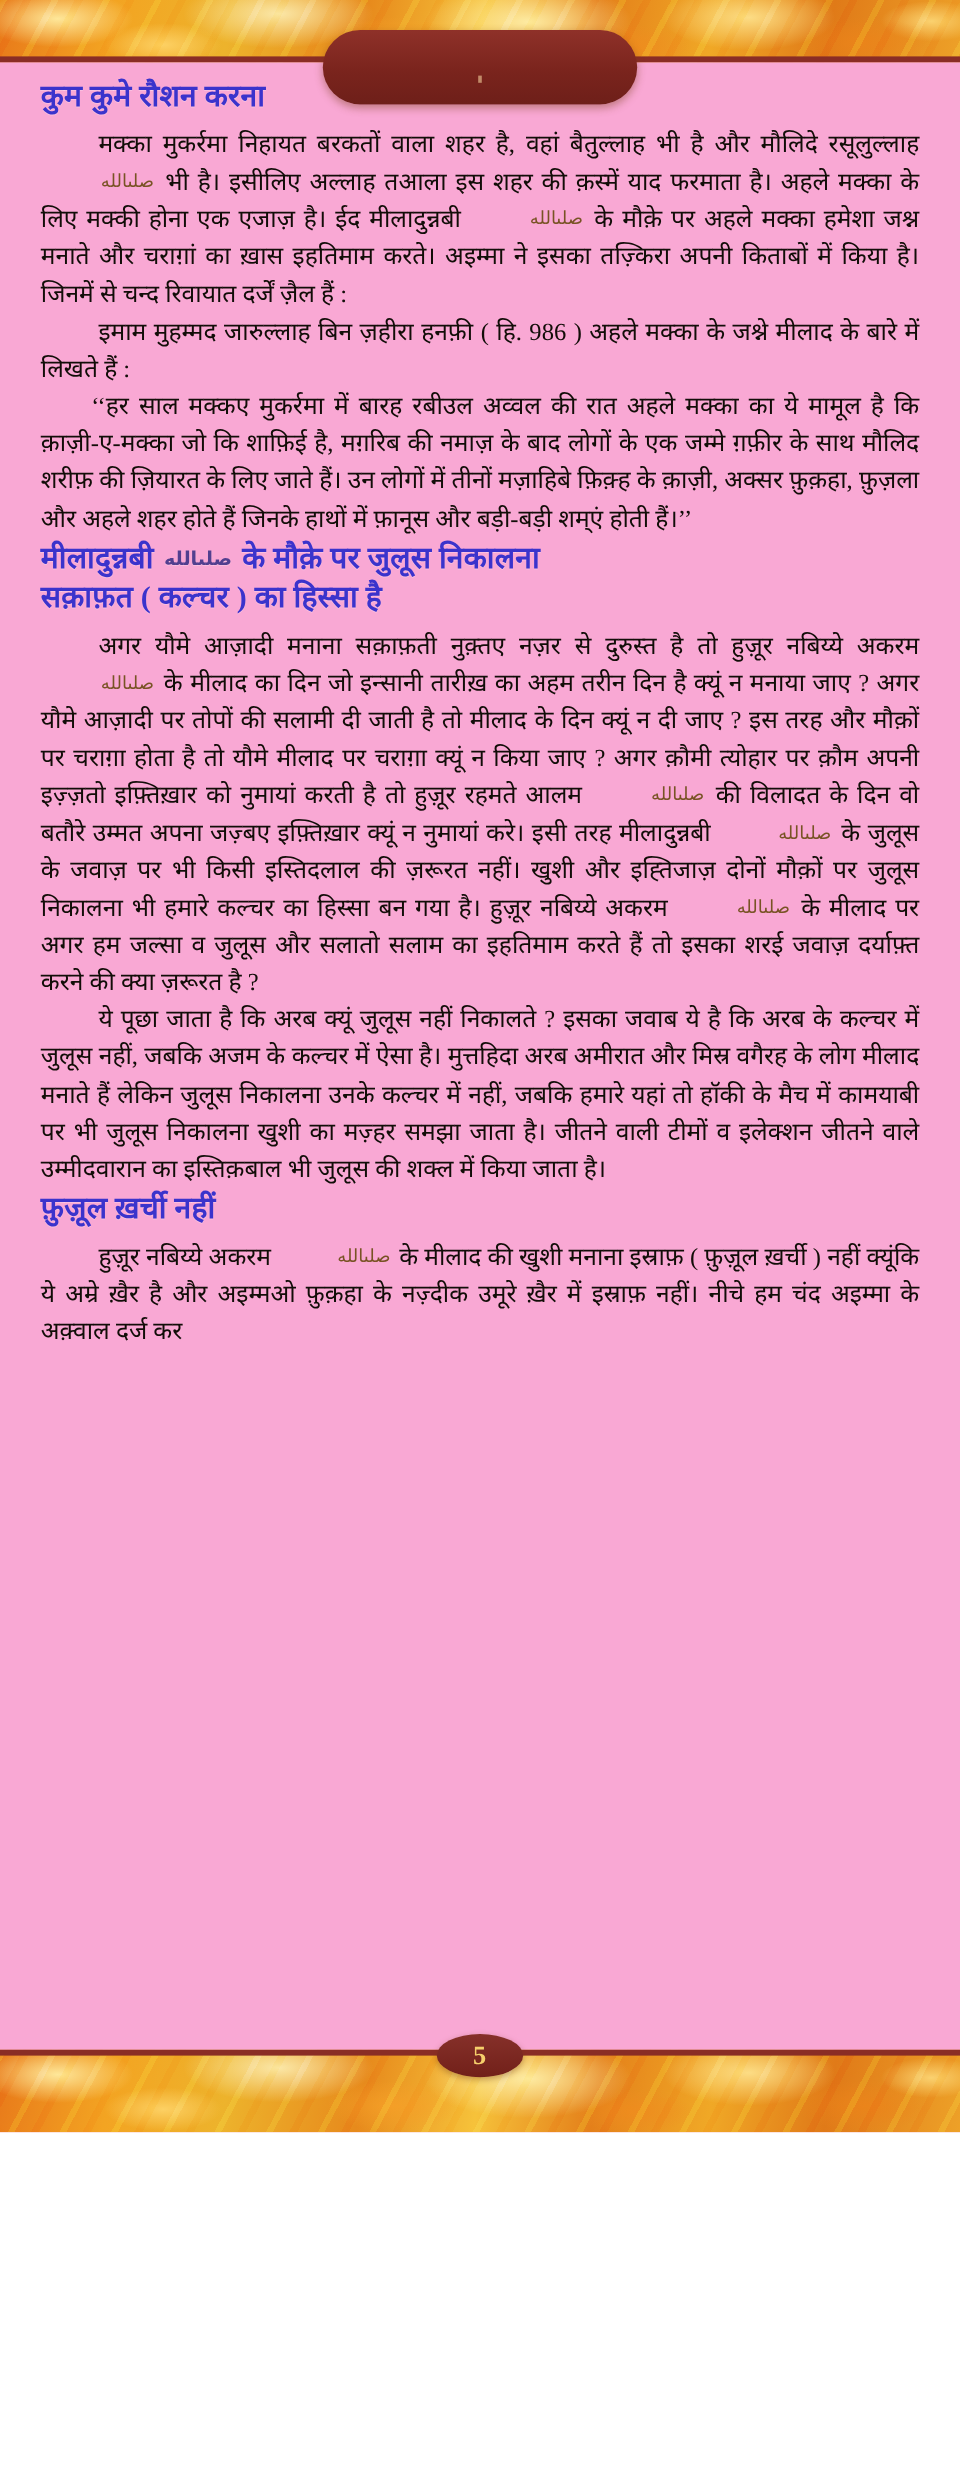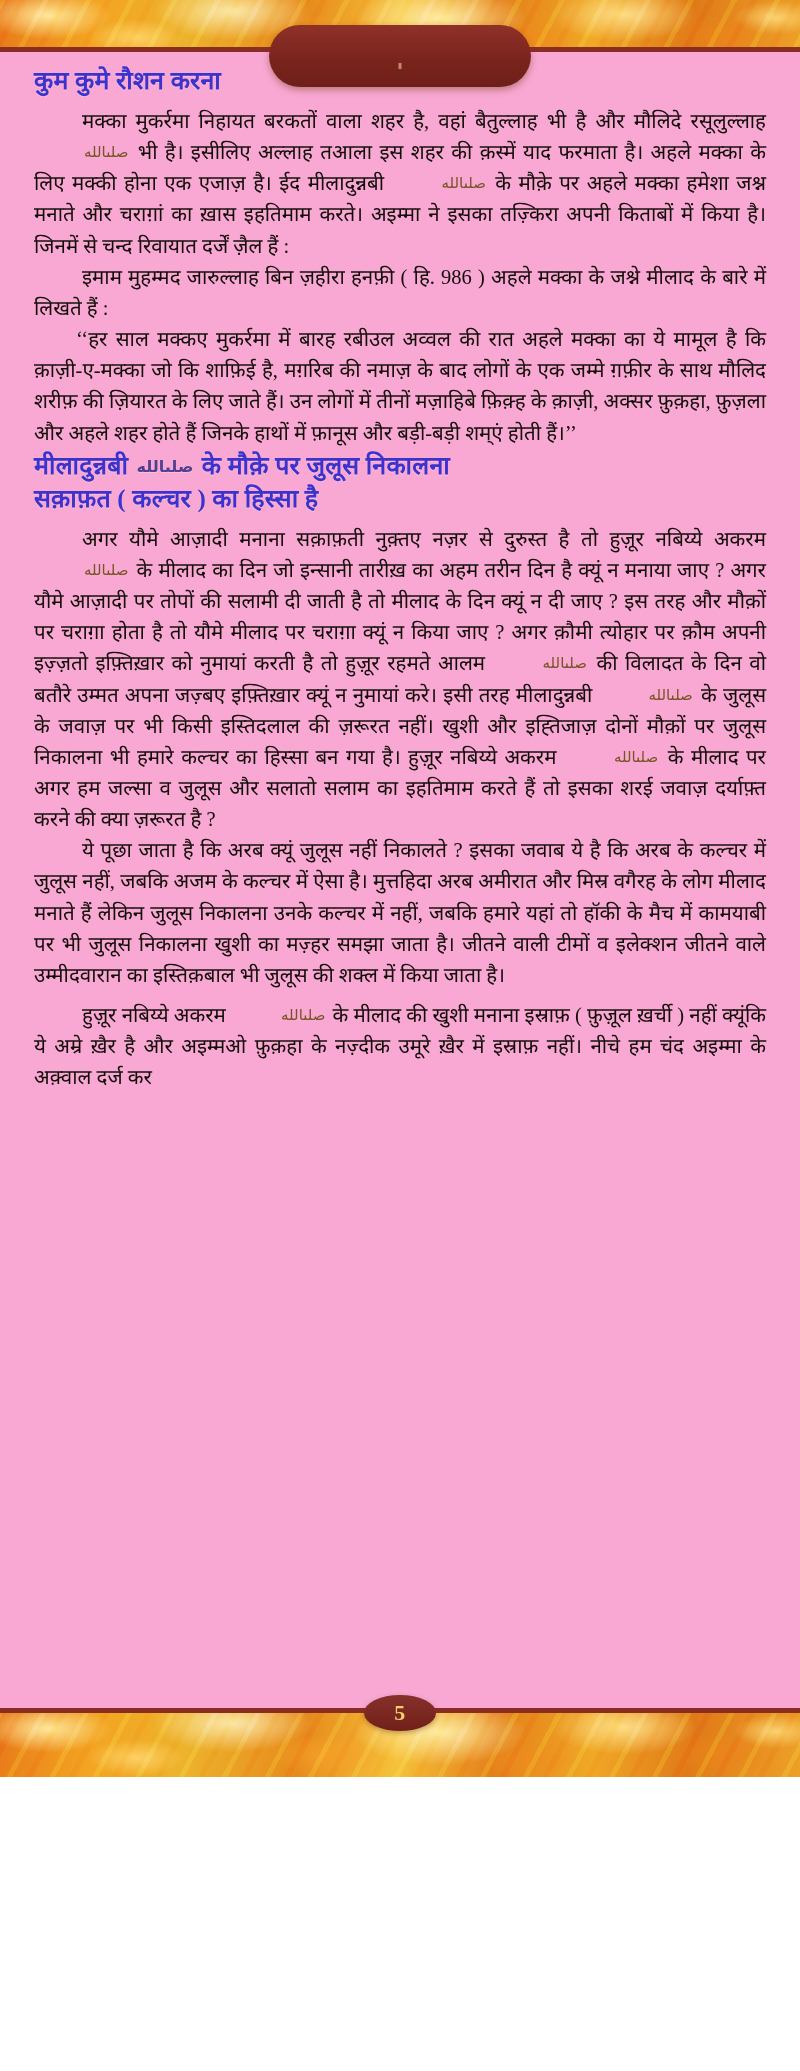--- a/index.html
+++ b/index.html
@@ -199,20 +199,21 @@
     </div>
 
     <h2 class="heading head-gap-1">मीलादुन्नबी <span class="salawat">صلىالله</span> के मौके़ पर जुलूस निकालना</h2>
     <h2 class="heading">सक़ाफ़त ( कल्चर ) का हिस्सा है</h2>
 
     <div class="after-heading">
       <p class="body indent">अगर यौमे आज़ादी मनाना सक़ाफ़ती नुक़्तए नज़र से दुरुस्त है तो हुज़ूर नबिय्ये अकरम <span class="salawat">صلىالله</span> के मीलाद का दिन जो इन्सानी तारीख़ का अहम तरीन दिन है क्यूं न मनाया जाए ? अगर यौमे आज़ादी पर तोपों की सलामी दी जाती है तो मीलाद के दिन क्यूं न दी जाए ? इस तरह और मौक़ों पर चराग़ा होता है तो यौमे मीलाद पर चराग़ा क्यूं न किया जाए ? अगर क़ौमी त्योहार पर क़ौम अपनी इज़्ज़तो इफ़्तिख़ार को नुमायां करती है तो हुज़ूर रहमते आलम <span class="salawat">صلىالله</span> की विलादत के दिन वो बतौरे उम्मत अपना जज़्बए इफ़्तिख़ार क्यूं न नुमायां करे। इसी तरह मीलादुन्नबी <span class="salawat">صلىالله</span> के जुलूस के जवाज़ पर भी किसी इस्तिदलाल की ज़रूरत नहीं। खुशी और इह्तिजाज़ दोनों मौक़ों पर जुलूस निकालना भी हमारे कल्चर का हिस्सा बन गया है। हुज़ूर नबिय्ये अकरम <span class="salawat">صلىالله</span> के मीलाद पर अगर हम जल्सा व जुलूस और सलातो सलाम का इहतिमाम करते हैं तो इसका शरई जवाज़ दर्याफ़्त करने की क्या ज़रूरत है ?</p>
       <p class="body indent para-gap">ये पूछा जाता है कि अरब क्यूं जुलूस नहीं निकालते ? इसका जवाब ये है कि अरब के कल्चर में जुलूस नहीं, जबकि अजम के कल्चर में ऐसा है। मुत्तहिदा अरब अमीरात और मिस्र वगैरह के लोग मीलाद मनाते हैं लेकिन जुलूस निकालना उनके कल्चर में नहीं, जबकि हमारे यहां तो हॉकी के मैच में कामयाबी पर भी जुलूस निकालना खुशी का मज़्हर समझा जाता है। जीतने वाली टीमों व इलेक्शन जीतने वाले उम्मीदवारान का इस्तिक़बाल भी जुलूस की शक्ल में किया जाता है।</p>
     </div>
 
+    <h2 class="heading">फ़ुज़ूल ख़र्ची नहीं</h2>
 
     <div class="after-heading">
       <p class="body indent">हुज़ूर नबिय्ये अकरम <span class="salawat">صلىالله</span> के मीलाद की खुशी मनाना इस्राफ़ ( फ़ुज़ूल ख़र्ची ) नहीं क्यूंकि ये अम्रे ख़ैर है और अइम्मओ फ़ुक़हा के नज़्दीक उमूरे ख़ैर में इस्राफ़ नहीं। नीचे हम चंद अइम्मा के अक़्वाल दर्ज कर</p>
     </div>
 
   </div>
 
   <div class="band band-bottom">
     <div class="flame"></div>
     <div class="edge"></div>

